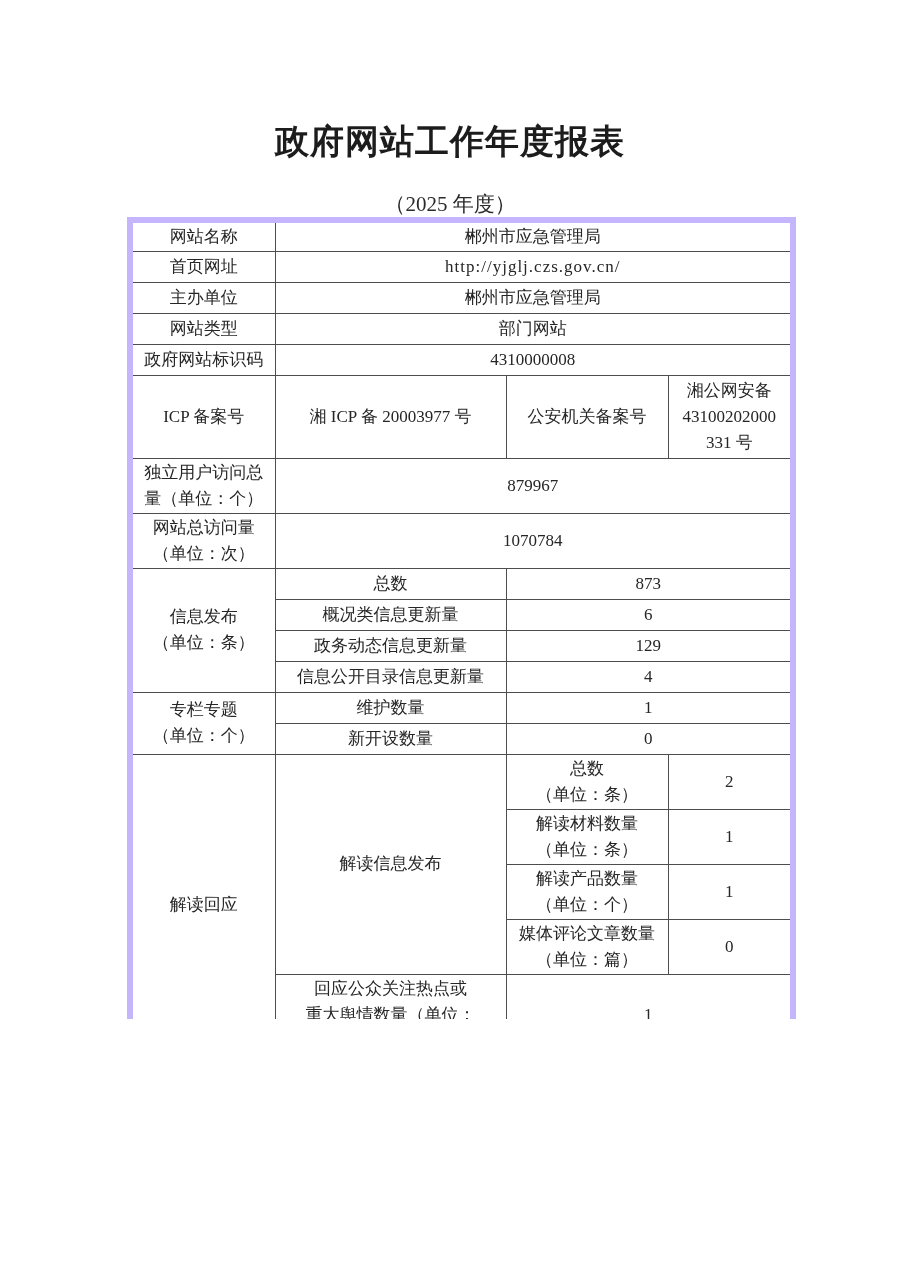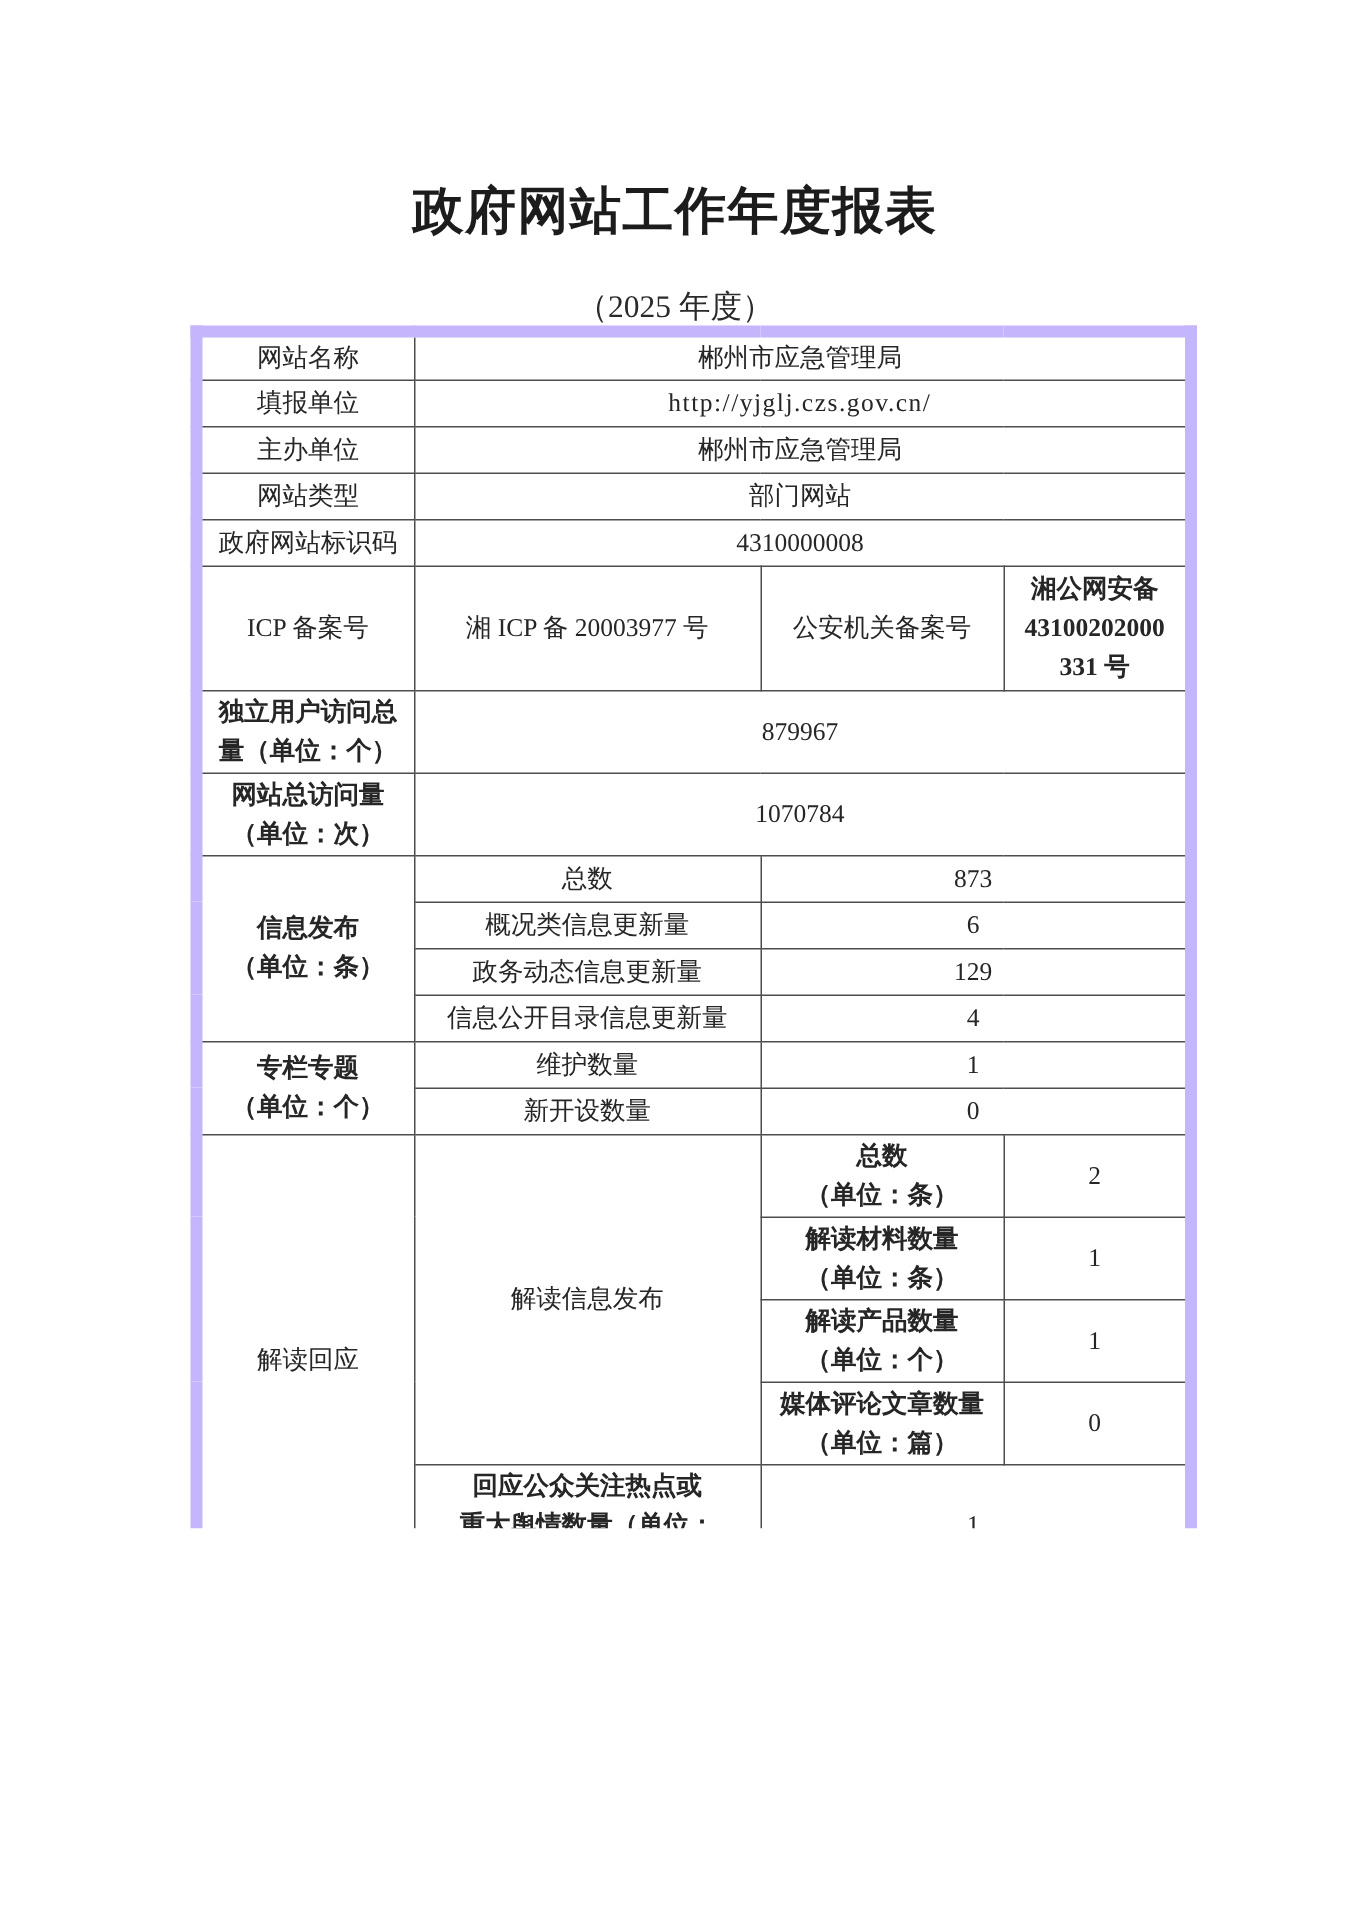--- a/index.html
+++ b/index.html
@@ -40,42 +40,42 @@
     font-size: 18px;
     font-weight: 700;
     color: #1c1c1c;
     line-height: 1.2;
   }
   table.report {
     margin-left: 127px;
     width: 663px;
     border-collapse: collapse;
     table-layout: fixed;
-    border: 8px solid #c4b5fd;
+    border: 6px solid #c4b5fd;
   }
   table.report td {
     border: 1px solid #4d4d4d;
     text-align: center;
     vertical-align: middle;
     font-size: 17px;
     line-height: 26px;
     padding: 1px 3px;
     overflow: hidden;
   }
   col.c1 { width: 145px; }
   col.c2 { width: 231px; }
   col.c3 { width: 162px; }
   col.c4 { width: 125px; }
   tr.r31 { height: 31px; }
   tr.r83 { height: 83px; }
   tr.r55 { height: 55px; }
   tr.r54 { height: 54px; }
   tr.r52 { height: 52px; }
   tr.r82 { height: 82px; }
-  .pre { white-space: pre-line; font-weight: bold; }
+  .pre { white-space: pre-line; }
   .lsp { letter-spacing: 1px; }
   tr.row-last td { border-top-width: 2px; }
   .pageno {
     position: absolute;
     left: 0;
     right: 0;
     top: 1182px;
     text-align: center;
     font-size: 19px;
     color: #2a2a2a;
@@ -97,21 +97,21 @@
         <col class="c2">
         <col class="c3">
         <col class="c4">
     </colgroup>
     <tbody>
       <tr class="r31">
         <td>网站名称</td>
         <td colspan="3">郴州市应急管理局</td>
       </tr>
       <tr class="r31">
-        <td>填报单位</td>
+        <td>首页网址</td>
         <td colspan="3" class="lsp">http://yjglj.czs.gov.cn/</td>
       </tr>
       <tr class="r31">
         <td>主办单位</td>
         <td colspan="3">郴州市应急管理局</td>
       </tr>
       <tr class="r31">
         <td>网站类型</td>
         <td colspan="3">部门网站</td>
       </tr>

